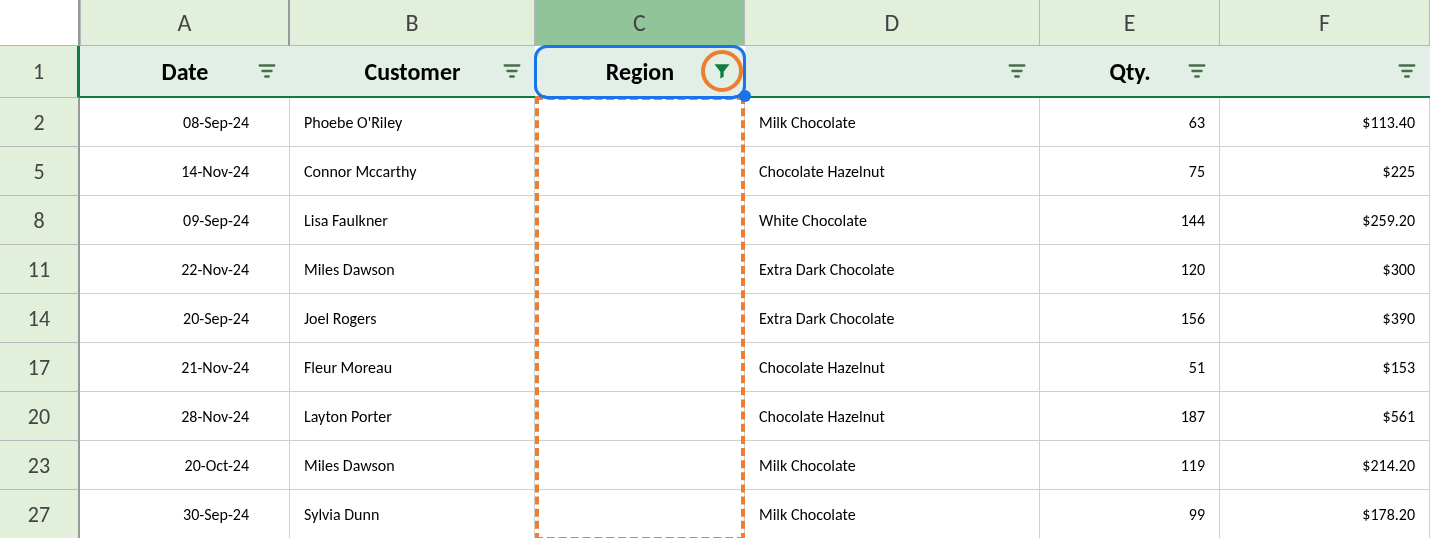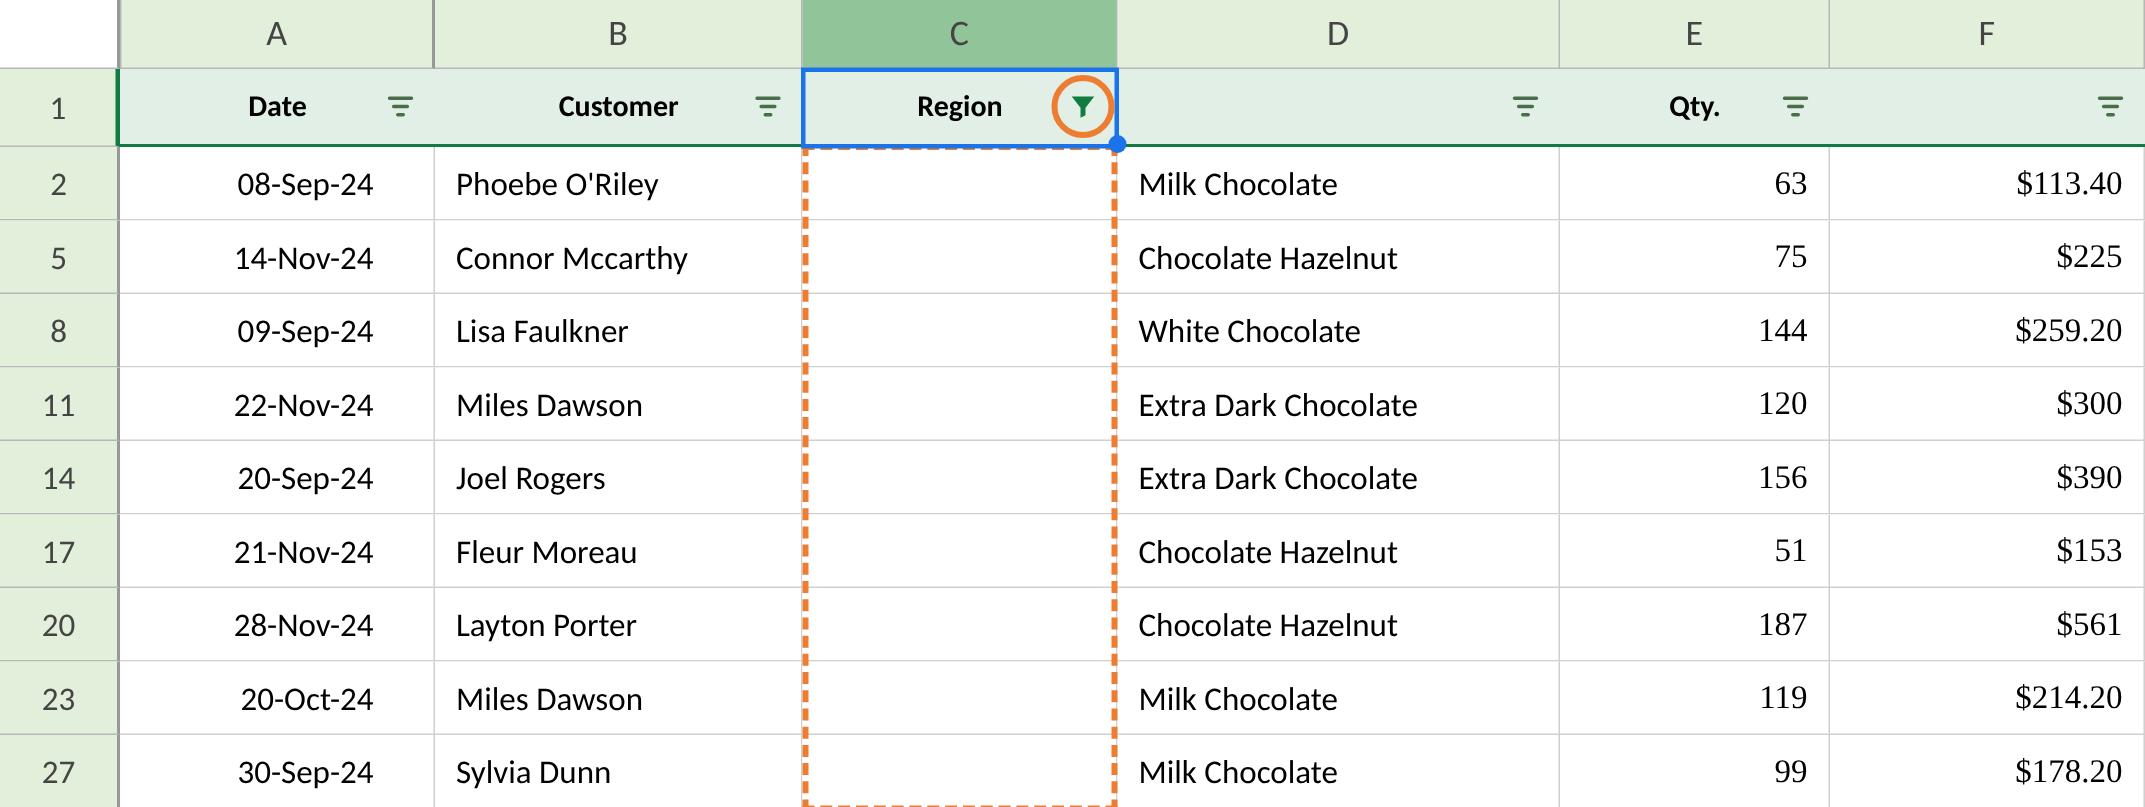--- a/index.html
+++ b/index.html
@@ -47,38 +47,39 @@
       border-right: 3px solid #107c41;
     }
     .data-header {
       background: #e2efe6;
       border-bottom: 2px solid #5a5a5a;
       height: 52px;
       display: flex;
       align-items: center;
       justify-content: center;
       font-weight: 700;
-      font-size: 20px;
+      font-size: 24px;
       color: #000;
       position: relative;
       border-bottom: 2px solid #107c41;
     }
     .data-header .label { flex: 0 1 auto; }
     .filter-icon {
       position: absolute;
       right: 12px;
       width: 22px; height: 22px;
       display: flex; align-items:center; justify-content:center;
       cursor: pointer;
     }
     .filter-icon svg { display: block; }
     .data-header.selected {
       outline: 3px solid #1a73e8;
       outline-offset: -2px;
       z-index: 3;
+      border-radius: 12px;
     }
     .selection-handle {
       position: absolute;
       right: -6px; bottom: -6px;
       width: 12px; height: 12px;
       background: #1a73e8;
       border-radius: 50%;
       z-index: 5;
     }
     .highlight-circle {
@@ -89,26 +90,26 @@
       border-radius: 50%;
       z-index: 6;
       pointer-events: none;
     }
     .cell {
       border-bottom: 1px solid #d0d0d0;
       border-right: 1px solid #d0d0d0;
       height: 49px;
       display: flex;
       align-items: center;
-      font-size: 22px;
+      font-size: 16px;
       color: #000;
       padding: 0 14px;
       background: #fff;
     }
-    .cell.r { justify-content: flex-end; font-family: Liberation Serif, serif; }
+    .cell.r { justify-content: flex-end; }
     .cell.date { justify-content: flex-end; padding-right: 40px; }
     .cell.l { justify-content: flex-start; }
     .row-head-1 { height: 52px; }
     
     .dashed-col {
       position: absolute;
       border: 4px dashed #ed7d31;
       pointer-events: none;
       z-index: 2;
     }

